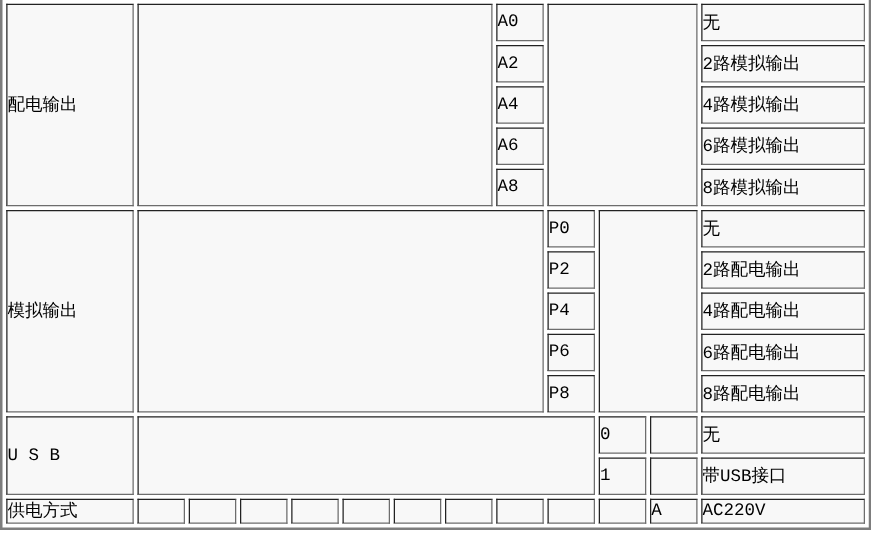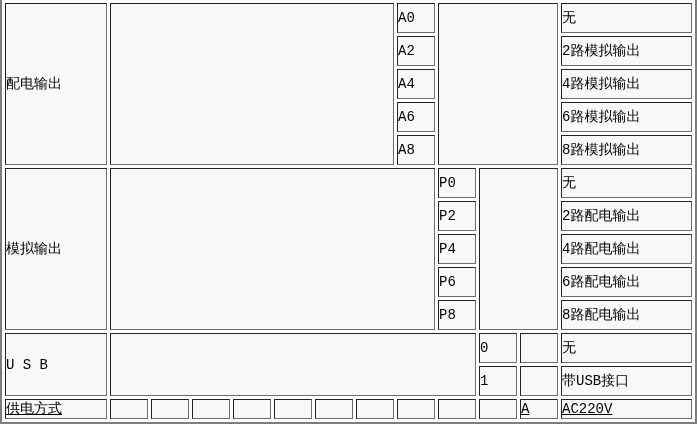--- a/index.html
+++ b/index.html
@@ -26,21 +26,21 @@
     border-color: #222222 #6d6d6d #6d6d6d #222222;
     vertical-align: middle;
     padding: 0;
     overflow: hidden;
     white-space: nowrap;
     color: #000000;
     font-family: "Liberation Mono", "DejaVu Sans Mono", monospace;
     font-size: 14px;
   }
   table.sel tr { height: 30px; }
-  table.sel tr.bottom-row { height: 18px; text-decoration: underline; }
+  table.sel tr.bottom-row { height: 18px; }
   col.c-label { width: 102px; }
   col.c-digit { width: 38px; }
   col.c-desc  { width: 131px; }
 </style>
 </head>
 <body>
 
 <table class="sel">
   <colgroup>
     <col class="c-label">

